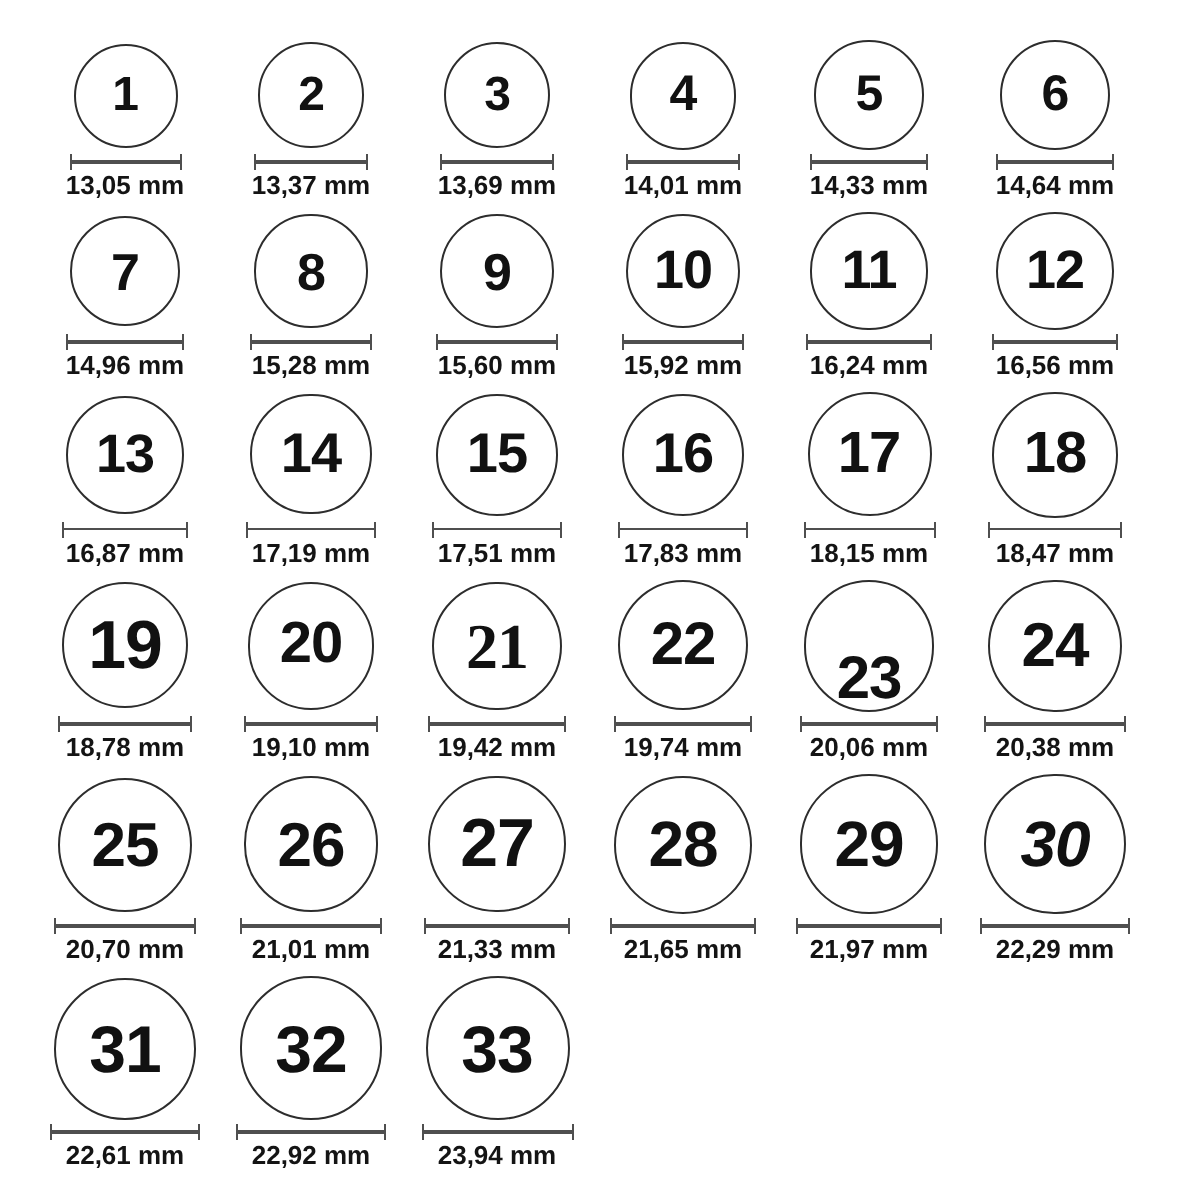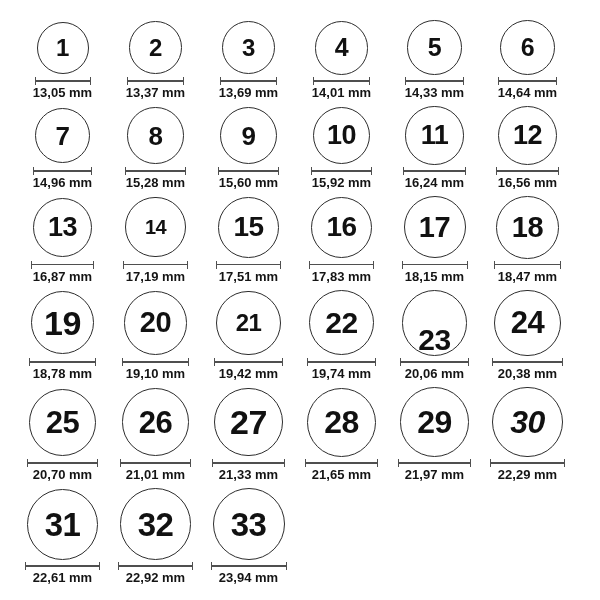--- a/index.html
+++ b/index.html
@@ -203,21 +203,21 @@
         <span class="num" style="font-size: 27px;">13</span>
       </div>
     </div>
     <div class="bracket" style="width: 63.5px;"></div>
     <div class="label">16,87 mm</div>
   </div>
 
   <div class="cell">
     <div class="circle-box" style="height: 62.625px;">
       <div class="circle" style="width: 60.125px; height: 60.125px;">
-        <span class="num" style="font-size: 20px;">14</span>
+        <span class="num" style="font-size: 28px;">14</span>
       </div>
     </div>
     <div class="bracket" style="width: 64.125px;"></div>
     <div class="label">17,19 mm</div>
   </div>
 
   <div class="cell">
     <div class="circle-box" style="height: 62.625px;">
       <div class="circle" style="width: 60.75px; height: 60.75px;">
         <span class="num" style="font-size: 28px;">15</span>
@@ -274,21 +274,21 @@
         <span class="num" style="font-size: 29px;">20</span>
       </div>
     </div>
     <div class="bracket" style="width: 67.875px;"></div>
     <div class="label">19,10 mm</div>
   </div>
 
   <div class="cell">
     <div class="circle-box" style="height: 66.375px;">
       <div class="circle" style="width: 64.5px; height: 64.5px;">
-        <span class="num" style="font-size: 24px;">21</span>
+        <span class="num" style="font-size: 32px; font-family: Liberation Serif, serif;">21</span>
       </div>
     </div>
     <div class="bracket" style="width: 68.5px;"></div>
     <div class="label">19,42 mm</div>
   </div>
 
   <div class="cell">
     <div class="circle-box" style="height: 66.375px;">
       <div class="circle" style="width: 65.125px; height: 65.125px; text-align: right;">
         <span class="num" style="font-size: 30px;">22</span>

